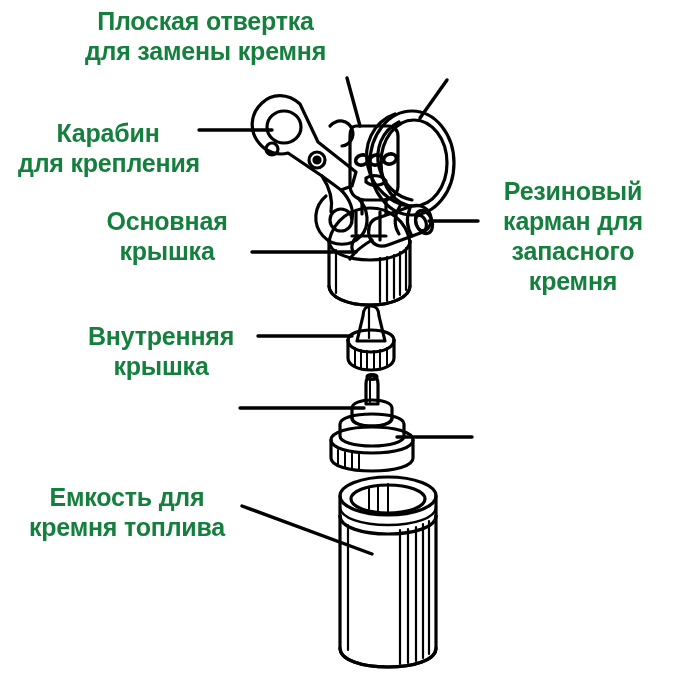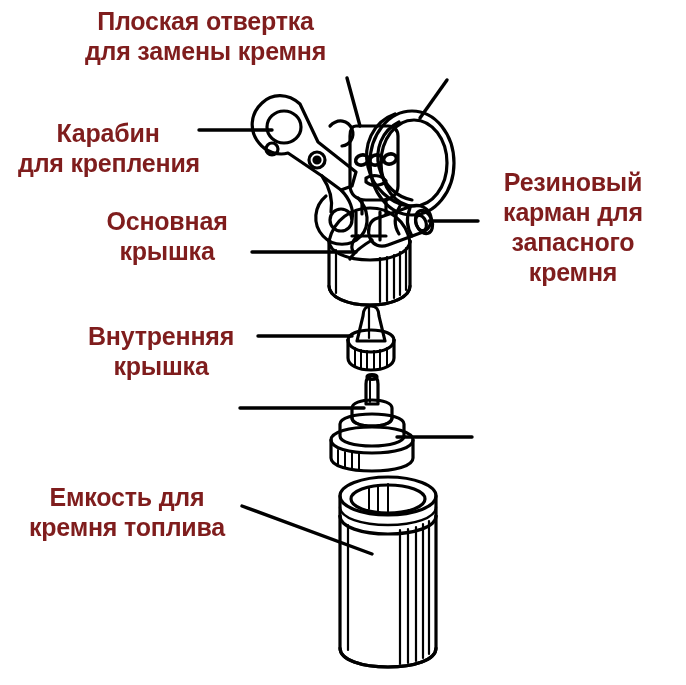--- a/index.html
+++ b/index.html
@@ -1,21 +1,21 @@
 <!DOCTYPE html>
 <html><head>
 <meta charset="utf-8">
 <style>
   html,body{margin:0;padding:0;background:#ffffff;}
   body{width:686px;height:685px;overflow:hidden;
        font-family:"Liberation Sans","DejaVu Sans",sans-serif;color:#000;}
   #stage{position:relative;width:686px;height:685px;background:#fff;}
   #svgroot{position:absolute;left:0;top:0;}
   .lbl{position:absolute;font-size:25px;font-weight:700;line-height:1.20;
-       color:#7f1d1d;white-space:pre;letter-spacing:-0.2px;}
+       color:#15803d;white-space:pre;letter-spacing:-0.2px;}
   .ctr{text-align:center;}
 </style>
 </head>
 <body>
 
 <div id="stage">
 
   <svg id="svgroot" width="686" height="685" viewBox="0 0 686 685">
     <g fill="none" stroke="#000" stroke-width="3.2" stroke-linecap="round" stroke-linejoin="round">
 
@@ -203,21 +203,21 @@
   <div class="lbl ctr" style="left:58px;top:6px;width:295px;">Плоская отвертка
 для замены кремня</div>
 
 
   <div class="lbl ctr" style="left:18px;top:118px;width:180px;">Карабин
 для крепления</div>
 
   <div class="lbl ctr" style="left:82px;top:206px;width:170px;">Основная
 крышка</div>
 
-  <div class="lbl ctr" style="left:468px;top:167px;width:210px;">Резиновый
+  <div class="lbl ctr" style="left:468px;top:176px;width:210px;">Резиновый
 карман для
 запасного
 кремня</div>
 
   <div class="lbl ctr" style="left:66px;top:297px;width:190px;margin-top:24px;">Внутренняя
 крышка</div>
 
 
 
   <div class="lbl ctr" style="left:12px;top:482px;width:230px;">Емкость для

